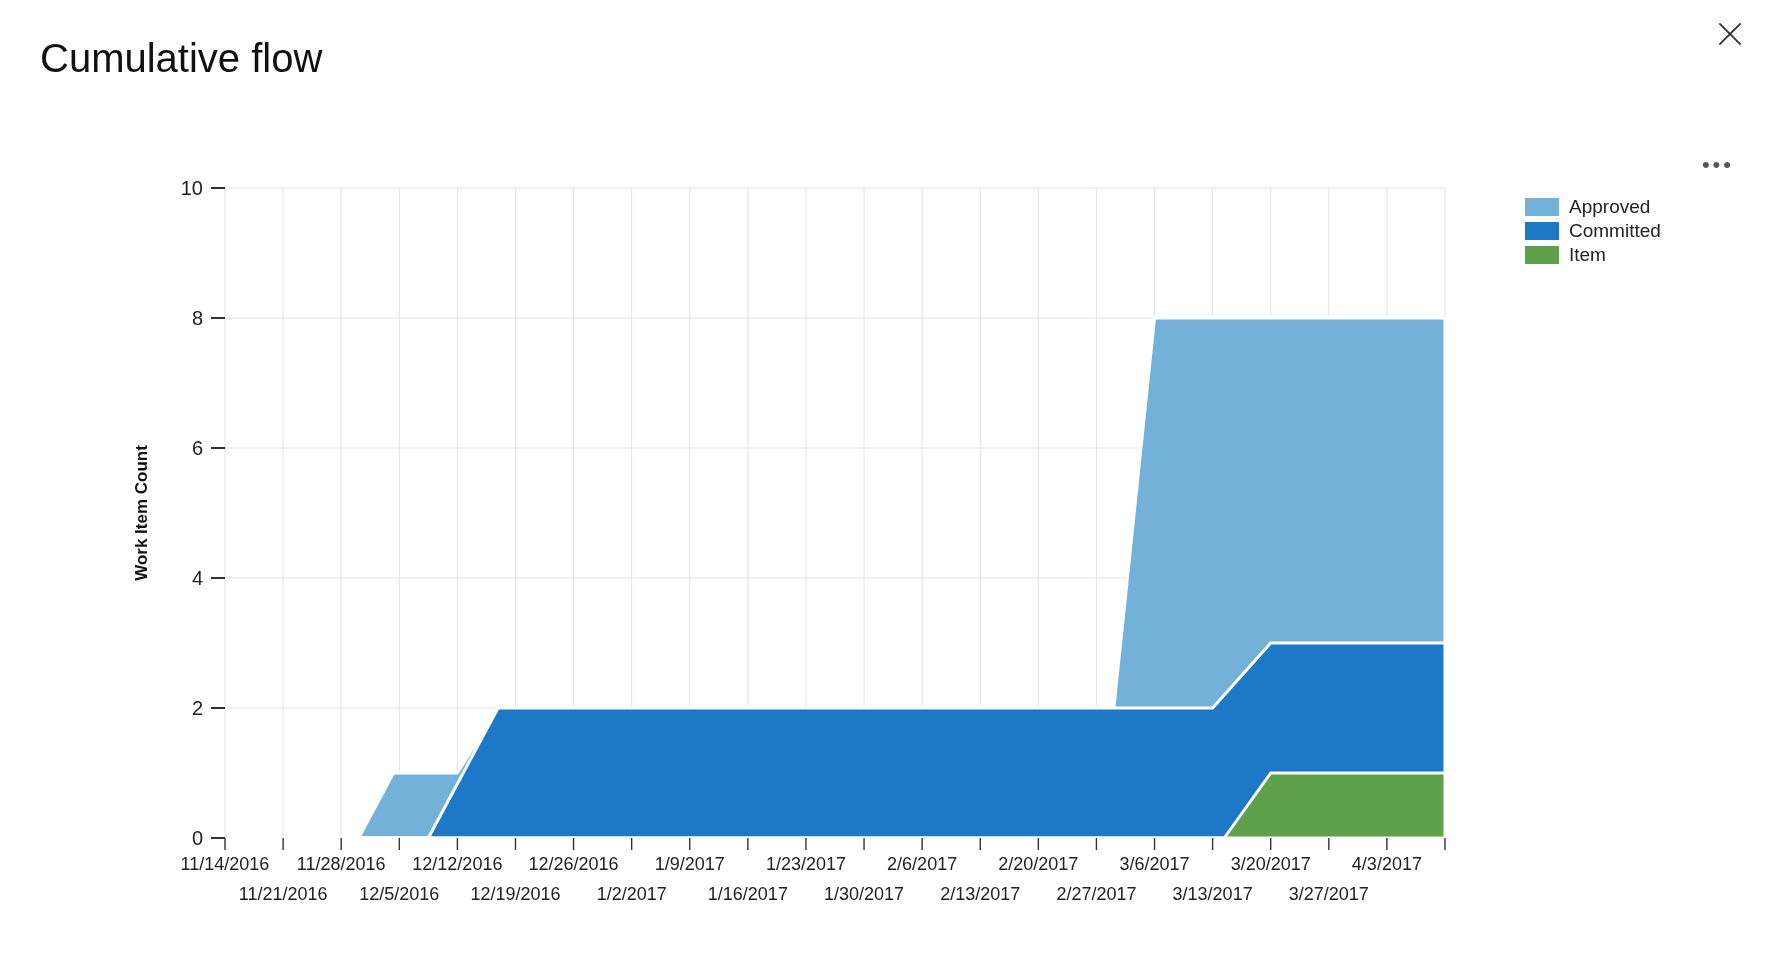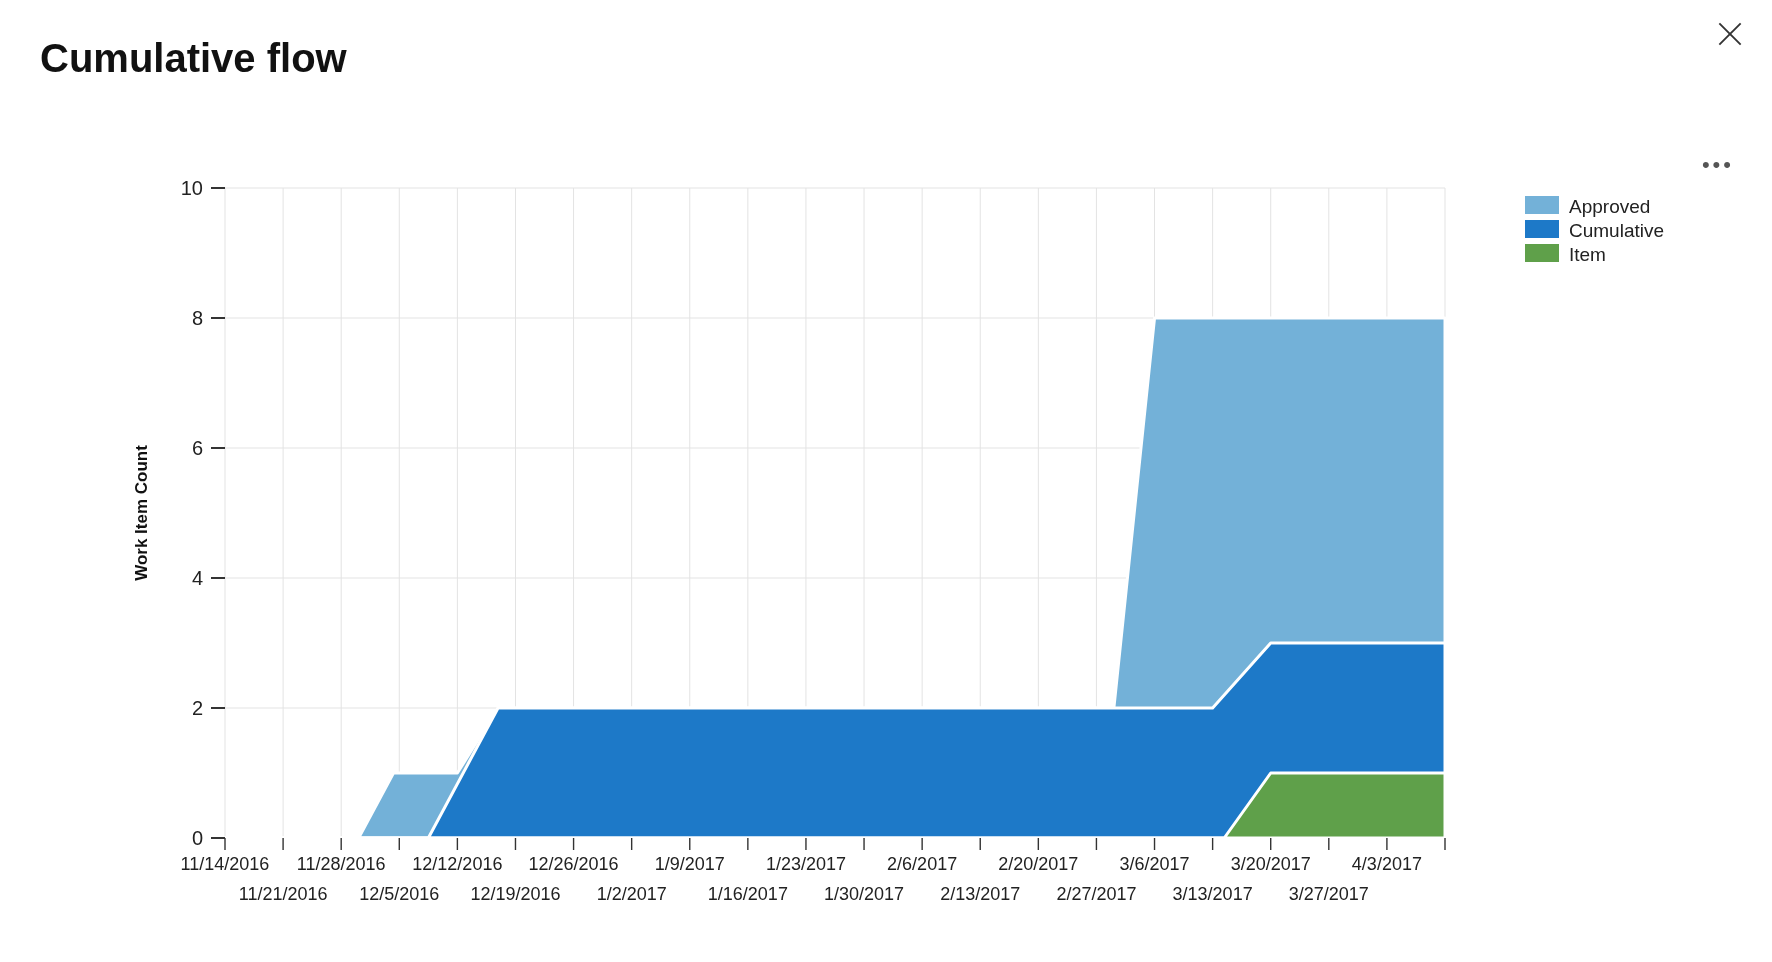--- a/index.html
+++ b/index.html
@@ -11,21 +11,21 @@
     font-family: "Segoe UI", Arial, sans-serif;
     color: #222;
     position: relative;
     overflow: hidden;
   }
   .title {
     position: absolute;
     left: 40px;
     top: 36px;
     font-size: 40px;
-    font-weight: 700;
+    font-weight: 400;
     color: #111;
   }
   .close-btn {
     position: absolute;
     right: 26px;
     top: 18px;
     width: 32px;
     height: 32px;
     cursor: pointer;
   }
@@ -48,21 +48,21 @@
     height: 770px;
   }
   .legend {
     position: absolute;
     left: 1525px;
     top: 196px;
     font-size: 19px;
   }
   .legend-row {
     display: flex;
-    align-items: flex-start;
+    align-items: center;
     gap: 10px;
     margin-bottom: 2px;
   }
   .legend-swatch {
     width: 34px;
     height: 18px;
     display: inline-block;
   }
 </style>
 </head>
@@ -173,19 +173,19 @@
     </svg>
 </div>
 
 <div class="legend">
   <div class="legend-row">
     <span class="legend-swatch" id="sw0" style="background: rgb(115, 177, 216);"></span>
     <span>Approved</span>
   </div>
   <div class="legend-row">
     <span class="legend-swatch" id="sw1" style="background: rgb(29, 121, 200);"></span>
-    <span>Cumulative</span>
+    <span>Committed</span>
   </div>
   <div class="legend-row">
     <span class="legend-swatch" id="sw2" style="background: rgb(95, 160, 74);"></span>
     <span>Item</span>
   </div>
 </div>
 
 </body></html>

